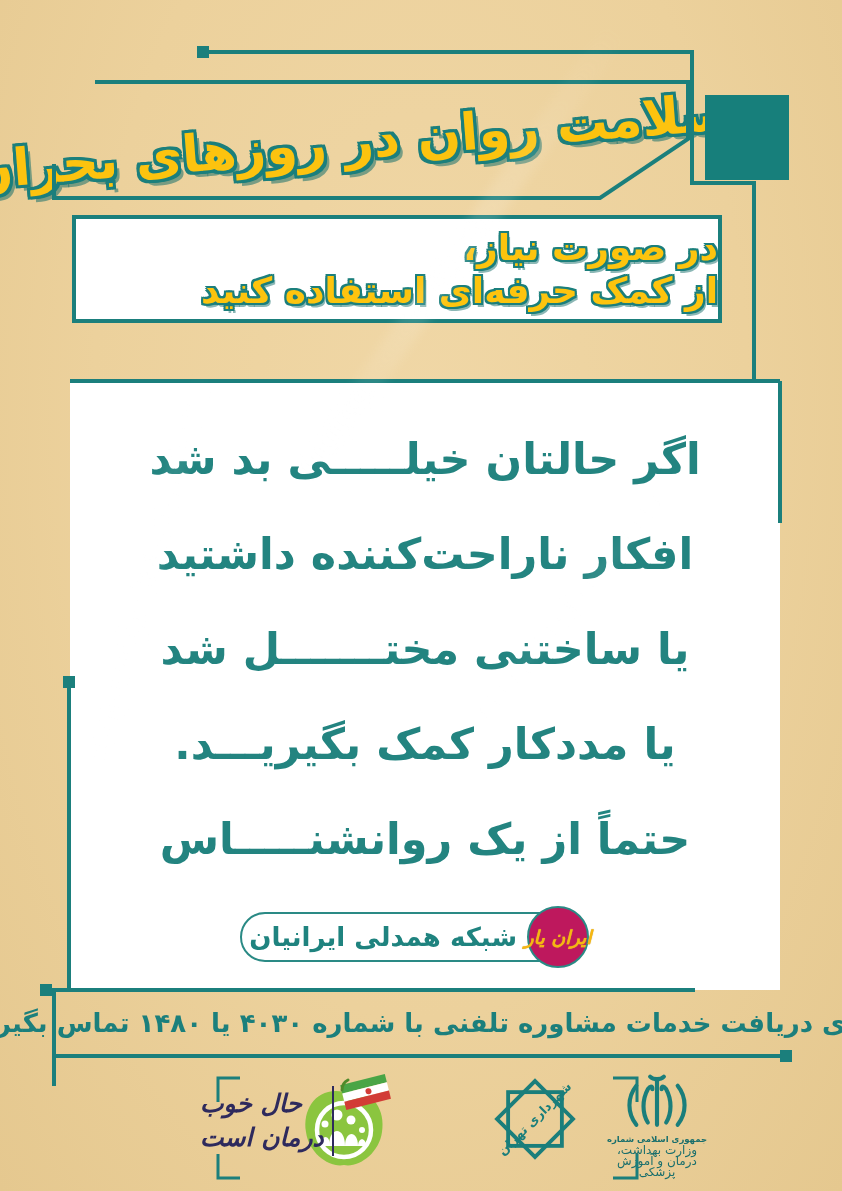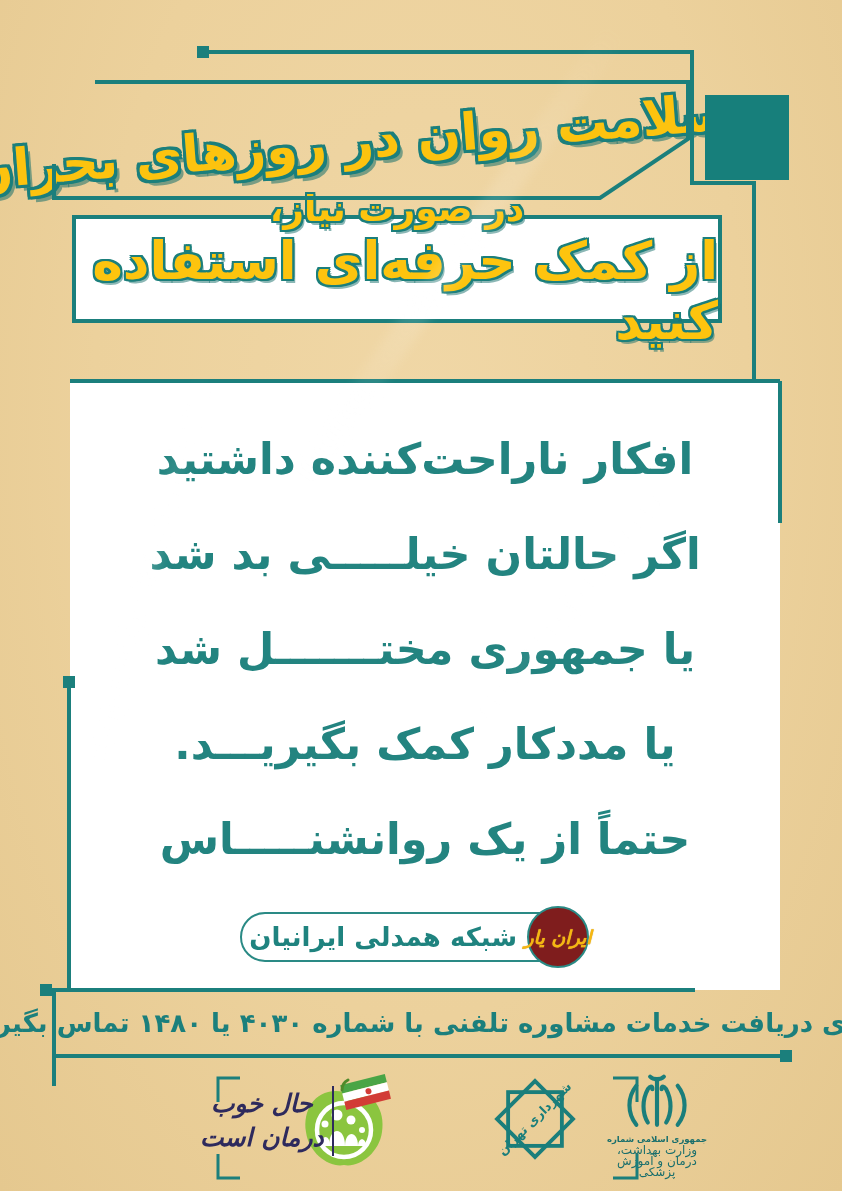--- a/index.html
+++ b/index.html
@@ -27,31 +27,31 @@
       -3px -3px 0 #1b7f7c, 3px -3px 0 #1b7f7c, -3px 3px 0 #1b7f7c, 3px 3px 0 #1b7f7c,
       0 -3px 0 #1b7f7c, 0 3px 0 #1b7f7c, -3px 0 0 #1b7f7c, 3px 0 0 #1b7f7c,
       5px 6px 0 rgba(23,111,108,.55);
   }
   .teal-square{position:absolute;left:705px;top:95px;width:84px;height:85px;background:#177f7b;}
 
   
   .sub-box{
     position:absolute;left:72px;top:215px;width:650px;height:108px;
     background:#ffffff;border:4px solid #1b7f7c;
-    display:flex;flex-direction:column;align-items:center;justify-content:center;gap:2px;
+    display:flex;flex-direction:column;align-items:flex-start;justify-content:center;gap:2px;
   }
   .sub-line{
     color:#fdc40e;font-weight:bold;
     text-shadow:
       -2px -2px 0 #1b7f7c, 2px -2px 0 #1b7f7c, -2px 2px 0 #1b7f7c, 2px 2px 0 #1b7f7c,
       0 -2px 0 #1b7f7c, 0 2px 0 #1b7f7c, -2px 0 0 #1b7f7c, 2px 0 0 #1b7f7c,
       3px 4px 0 rgba(23,111,108,.5);
   }
   .sub-line.l1{font-size:36px;}
-  .sub-line.l2{font-size:52px;}
+  .sub-line.l2{font-size:36px;}
 
   
   .big-box{
     position:absolute;left:70px;top:381px;width:710px;height:609px;background:#ffffff;
   }
   .body-lines{
     position:absolute;left:0;top:30px;width:100%;
     display:flex;flex-direction:column;align-items:center;
   }
   .body-line{
@@ -60,21 +60,21 @@
   }
   
   .badge{
     position:absolute;left:170px;top:531px;width:345px;height:50px;
     background:#fff;border:2.5px solid #2a8a85;border-radius:26px;
     display:flex;align-items:center;flex-direction:row;justify-content:flex-start;gap:10px;
     padding-left:10px;
   }
   .badge-circle{
     width:62px;height:62px;margin-right:-6px;margin-top:0;
-    border:2.5px solid #2a8a85;border-radius:50%;background:#7f1d1d;
+    border:2.5px solid #2a8a85;border-radius:50%;background:#be185d;
     display:flex;align-items:center;justify-content:center;flex:0 0 auto;
     font-size:19px;font-weight:bold;font-style:italic;color:#f6b711;white-space:nowrap;
     text-shadow:0 0 1px #caa23c;
   }
   .badge-label{font-size:26px;font-weight:600;color:#1f837f;white-space:nowrap;flex:1;text-align:center;}
 
   
   .hotline{
     position:absolute;left:0;top:998px;width:842px;height:50px;
     display:flex;align-items:center;justify-content:center;
@@ -85,21 +85,21 @@
   .footer{position:absolute;left:0;top:1068px;width:842px;height:123px;}
   .f-item{position:absolute;}
   .ministry{left:602px;top:4px;width:110px;text-align:center;}
   .ministry-text{font-size:8.5px;line-height:11px;color:#1a6f6c;font-weight:bold;}
   .ministry-text .l2{font-size:12px;font-weight:normal;}
   .muni{left:480px;top:2px;width:110px;text-align:center;}
   .apple{left:296px;top:6px;width:96px;}
   .slogan-wrap{left:200px;top:18px;display:flex;align-items:center;gap:8px;}
   .slogan{
     font-size:25px;line-height:34px;font-weight:bold;font-style:italic;
-    color:#2e2a5d;text-align:center;white-space:nowrap;
+    color:#2e2a5d;text-align:left;white-space:nowrap;
     font-family:"DejaVu Serif", serif;
   }
   .slogan-divider{width:2.5px;height:70px;background:#2e2a5d;}
 
   .overlay-svg{position:absolute;left:0;top:0;pointer-events:none;}
 </style>
 </head>
 <body>
 
 <div class="poster">
@@ -108,23 +108,23 @@
 
   <div class="teal-square"></div>
 
   <div class="sub-box">
     <div class="sub-line l1">در صورت نیاز،</div>
     <div class="sub-line l2">از کمک حرفه‌ای استفاده کنید</div>
   </div>
 
   <div class="big-box">
     <div class="body-lines">
+      <div class="body-line">اگر حالتان خیلـــــی بد شد</div>
       <div class="body-line">افکار ناراحت‌کننده داشتید</div>
-      <div class="body-line">اگر حالتان خیلـــــی بد شد</div>
-      <div class="body-line">یا جمهوری مختـــــــل شد</div>
+      <div class="body-line">یا ساختنی مختـــــــل شد</div>
       <div class="body-line">یا مددکار کمک بگیریـــد.</div>
       <div class="body-line">حتماً از یک روانشنـــــاس</div>
     </div>
 
     <div class="badge">
       <div class="badge-circle">ایران یار</div>
       <div class="badge-label">شبکه همدلی ایرانیان</div>
     </div>
   </div>
 

